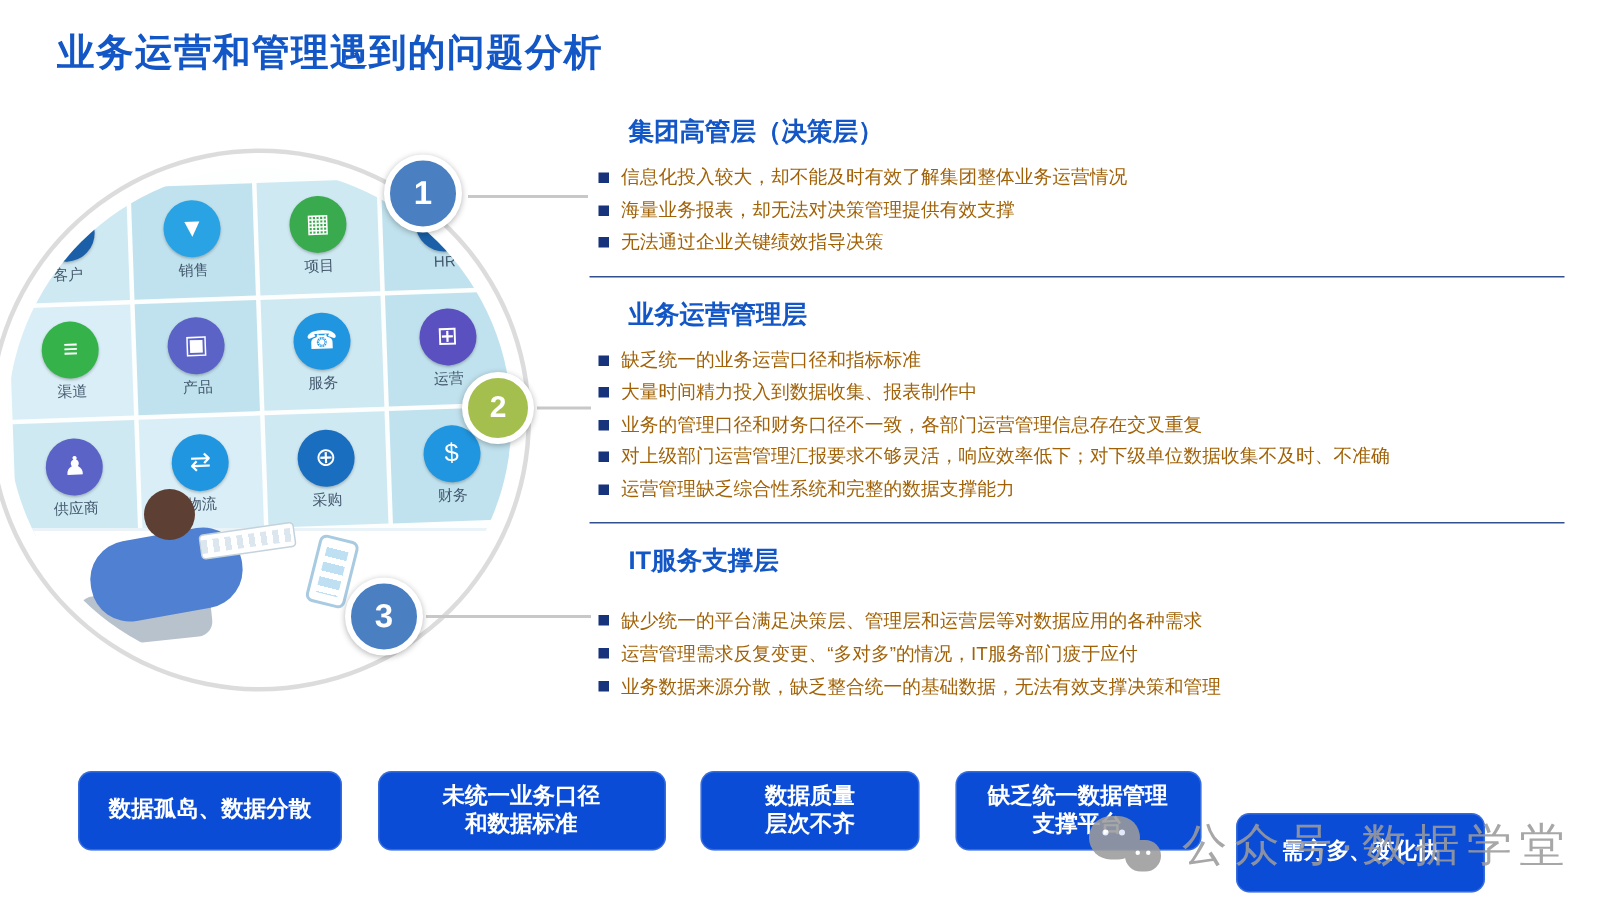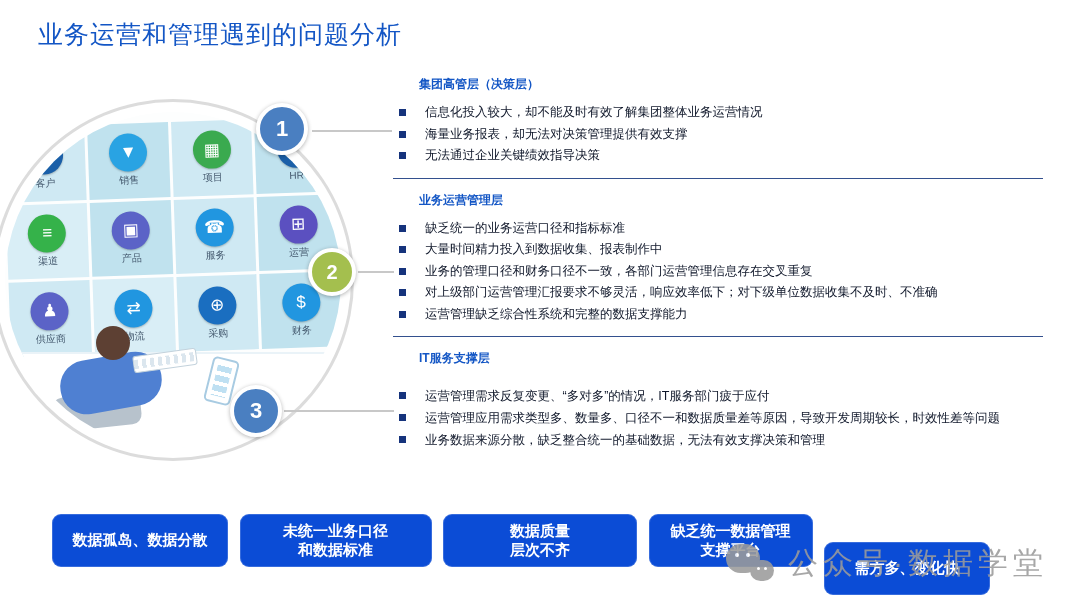--- a/index.html
+++ b/index.html
@@ -1,20 +1,20 @@
 <!DOCTYPE html>
 <html><head>
 <meta charset="utf-8">
 <style>
   * { margin:0; padding:0; box-sizing:border-box; }
   body { background:#ffffff; font-family:"Liberation Sans","DejaVu Sans",sans-serif; }
   .slide { position:relative; width:1080px; height:608px; background:#ffffff; overflow:hidden; }
 
   
-  .page-title { position:absolute; left:38px; top:18px; font-size:25px; font-weight:normal;
+  .page-title { position:absolute; left:38px; top:18px; font-size:25px; font-weight:bold;
                 color:#1356c5; letter-spacing:1px; }
 
   
   .viz { position:absolute; left:5px; top:112px; width:336px; height:336px; }
   .big-circle { position:absolute; inset:0; border-radius:50%; background:#fdfefe;
                 box-shadow:0 0 0 10px #ffffff, 0 0 0 13px #dcdcdc; overflow:hidden; }
   .wall { position:absolute; left:2px; top:10px; width:332px; height:230px;
           display:grid; grid-template-columns:repeat(4,1fr); grid-template-rows:repeat(3,1fr);
           gap:3px; transform:rotate(-2deg); }
   .tile { display:flex; flex-direction:column; align-items:center; justify-content:center;
@@ -50,37 +50,37 @@
   .step-2 { left:308px; top:248px; width:48px; height:48px; font-size:20px; }
   .step-3 { left:230px; top:385px; width:52px; height:52px; font-size:22px; }
 
   .conn { position:absolute; height:2px; background:#c8c8c8; z-index:2; }
   .conn-1 { left:312px; top:130px; width:80px; }
   .conn-2 { left:358px; top:271px; width:36px; }
   .conn-3 { left:284px; top:410px; width:110px; }
 
   
   .content { position:absolute; left:393px; top:76px; width:650px; }
-  .section h2 { margin:0 0 0 26px; font-size:12px; color:#1356c5; font-weight:bold; }
+  .section h2 { margin:0 0 0 26px; font-size:17px; color:#1356c5; font-weight:bold; }
   .bullets { list-style:none; margin:9px 0 0 0; }
-  .bullets li { display:flex; gap:19px; font-size:12.5px; color:#0f172a; line-height:21.5px;
+  .bullets li { display:flex; gap:8px; font-size:12.5px; color:#a16207; line-height:21.5px;
                 padding-left:6px; }
   .sq { width:7px; height:7px; background:#16337c; margin-top:7px; flex:none; }
   .divider { height:1px; background:#33508e; margin:11px 0 13px 0; }
   .section-3 .bullets { margin-top:18px; }
   .section-3 .bullets li { line-height:22px; }
 
   
   .tags { position:absolute; left:52px; top:514px; width:938px; display:flex;
           justify-content:space-between;font-family:Liberation Serif, serif; }
   .tag { height:53px; background:#0b4cd6; border-radius:9px; color:#fff; font-weight:bold;
          font-size:15px; display:flex; flex-direction:column; align-items:center;
          justify-content:center; line-height:19px; text-align:center; padding:0 14px;
          box-shadow:inset 0 0 0 1px rgba(255,255,255,.18); }
-  .tag-1 { width:176px; } .tag-2 { width:192px; } .tag-3 { width:194px;justify-content:center; }
+  .tag-1 { width:176px; } .tag-2 { width:192px; } .tag-3 { width:146px;justify-content:center; }
   .tag-4 { width:164px; } .tag-5 { width:166px;margin-top:28px; }
 
   
   .wm { position:absolute; left:726px; top:540px; display:flex; align-items:center; gap:8px;
         color:#9b9b9b; z-index:5; opacity:.88; }
   .wc { position:relative; width:54px; height:46px; }
   .wc-big { position:absolute; left:0; top:4px; width:34px; height:29px; border-radius:17px;
             background:#9b9b9b; }
   .wc-big::before, .wc-big::after { content:''; position:absolute; top:9px; width:4px; height:4px;
             background:#fff; border-radius:50%; }
@@ -215,25 +215,25 @@
       </ul>
     </div>
 
     <div class="divider"></div>
 
     <div class="section section-3">
       <h2>IT服务支撑层</h2>
       <ul class="bullets">
         <li>
             <span class="sq"></span>
+            <span>缺少统一的平台满足决策层、管理层和运营层等对数据应用的各种需求</span>
+          </li>
+        <li>
+            <span class="sq"></span>
             <span>运营管理需求反复变更、“多对多”的情况，IT服务部门疲于应付</span>
-          </li>
-        <li>
-            <span class="sq"></span>
-            <span>运营管理应用需求类型多、数量多、口径不一和数据质量差等原因，导致开发周期较长，时效性差等问题</span>
           </li>
         <li>
             <span class="sq"></span>
             <span>业务数据来源分散，缺乏整合统一的基础数据，无法有效支撑决策和管理</span>
           </li>
       </ul>
     </div>
 
   </div>
 

